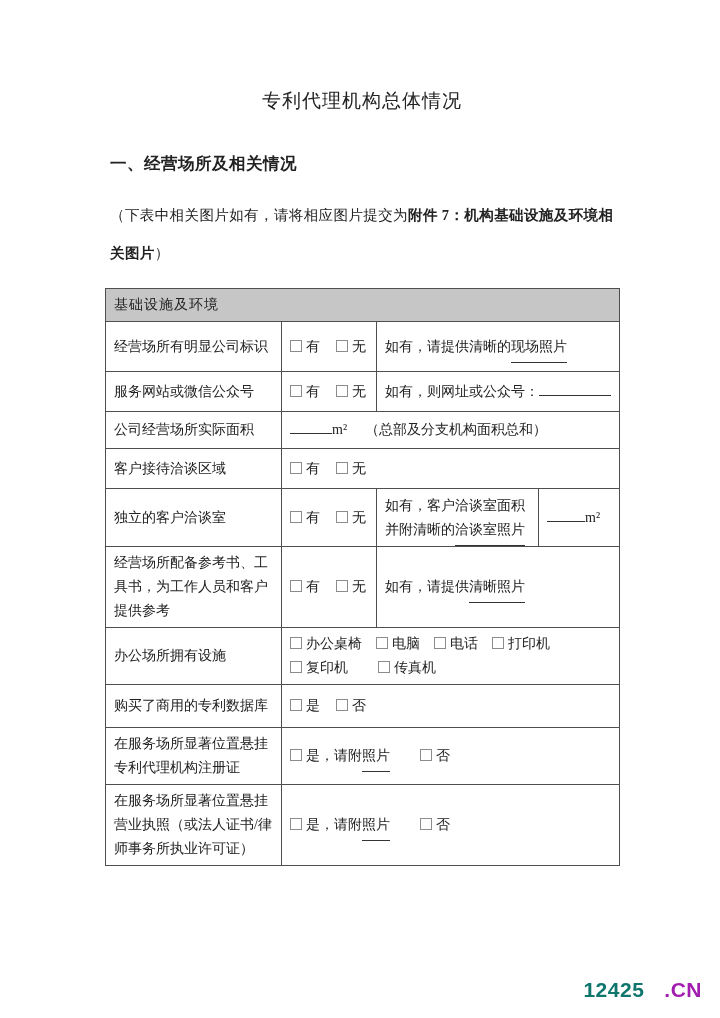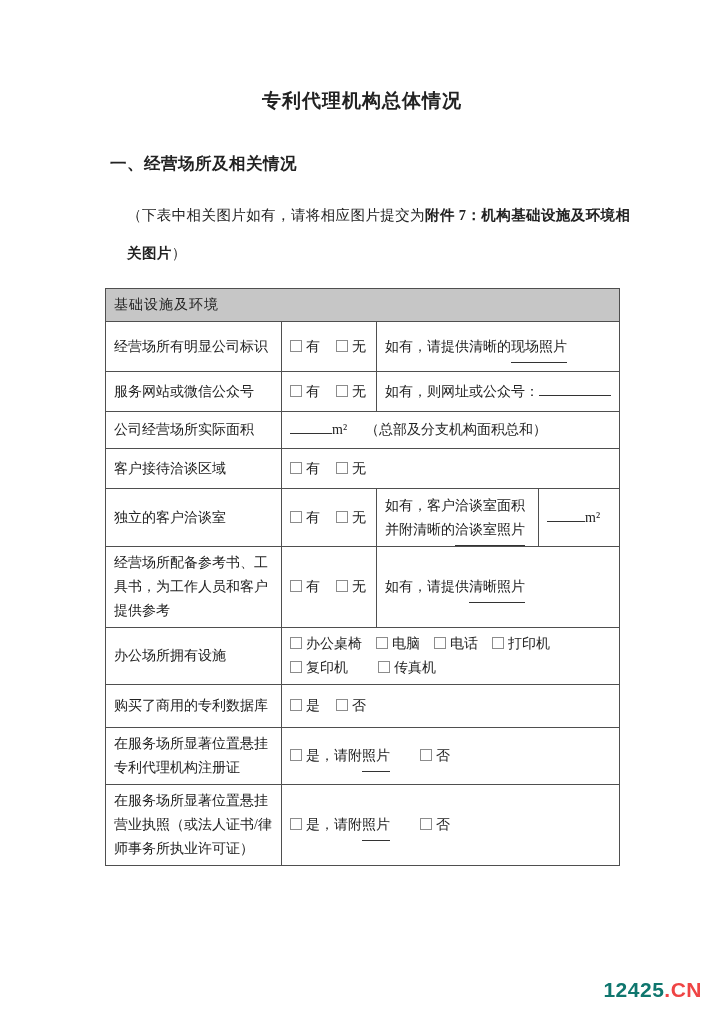--- a/index.html
+++ b/index.html
@@ -11,35 +11,35 @@
     background: #ffffff;
     font-family: "Liberation Serif", "DejaVu Serif", serif;
     color: #222222;
     overflow: hidden;
   }
   .content { margin-left: 105px; width: 514px; }
   h1.doc-title {
     margin-top: 88px;
     text-align: center;
     font-size: 19px;
-    font-weight: bold;
+    font-weight: normal;
     letter-spacing: 1px;
     line-height: 26px;
   }
   h2.section-heading {
     margin-top: 38px;
     margin-left: 5px;
     font-size: 16.5px;
     font-weight: bold;
     letter-spacing: 0.5px;
     line-height: 24px;
   }
   p.intro {
     margin-top: 20px;
-    margin-left: 22px;
+    margin-left: 5px;
     width: 508px;
     font-size: 14.5px;
     line-height: 38px;
     letter-spacing: 0.4px;
   }
   p.intro .b { font-weight: bold; }
 
   table.form {
     border-collapse: collapse;
     table-layout: fixed;
@@ -105,21 +105,21 @@
   .watermark {
     position: absolute;
     right: 18px;
     bottom: 16px;
     font-family: "Liberation Sans", "DejaVu Sans", sans-serif;
     font-size: 21px;
     font-weight: bold;
     letter-spacing: 0.5px;
   }
   .watermark .num { color: #0f766e; }
-  .watermark .suf { color: #ef4444; }
+  .watermark .suf { color: #a21caf; margin-left: 20px; }
 </style>
 </head>
 <body>
 
 <div class="page">
   <div class="content">
 
     <h1 class="doc-title">专利代理机构总体情况</h1>
 
     <h2 class="section-heading">一、经营场所及相关情况</h2>

